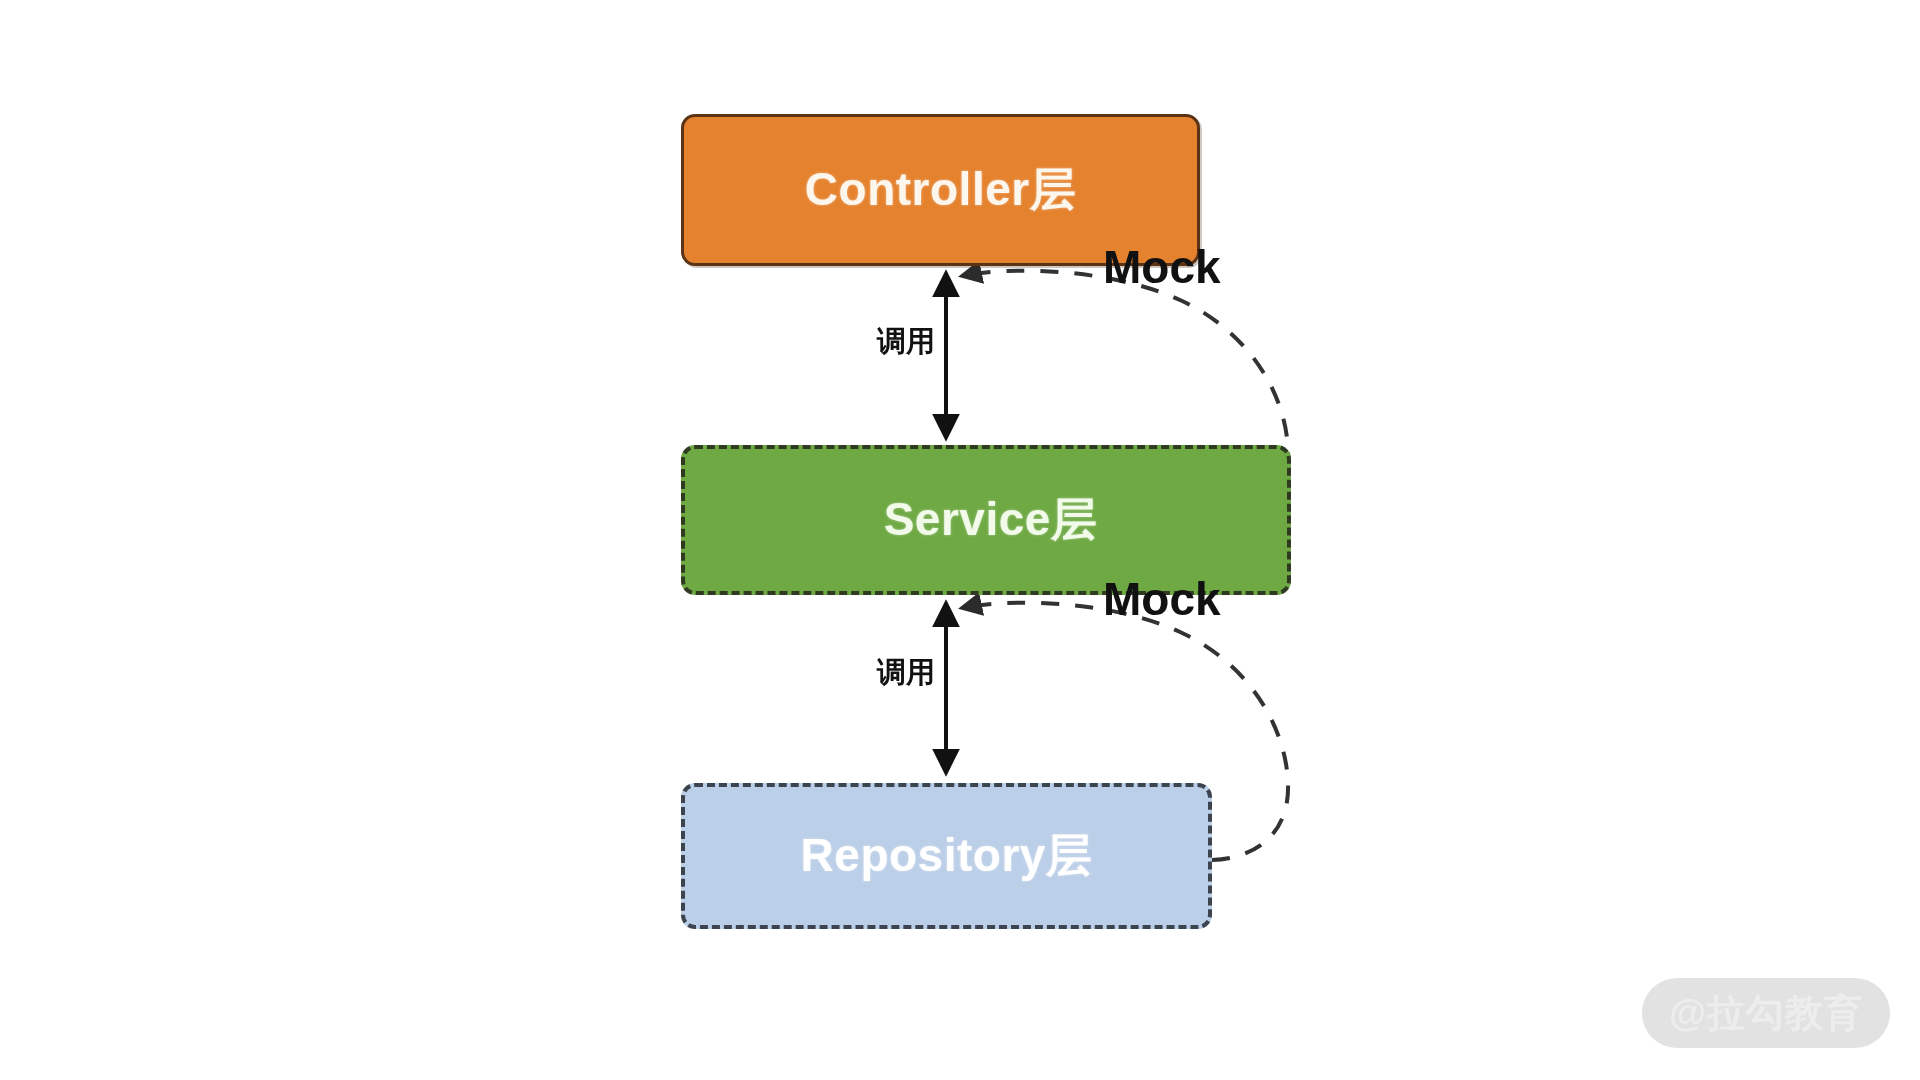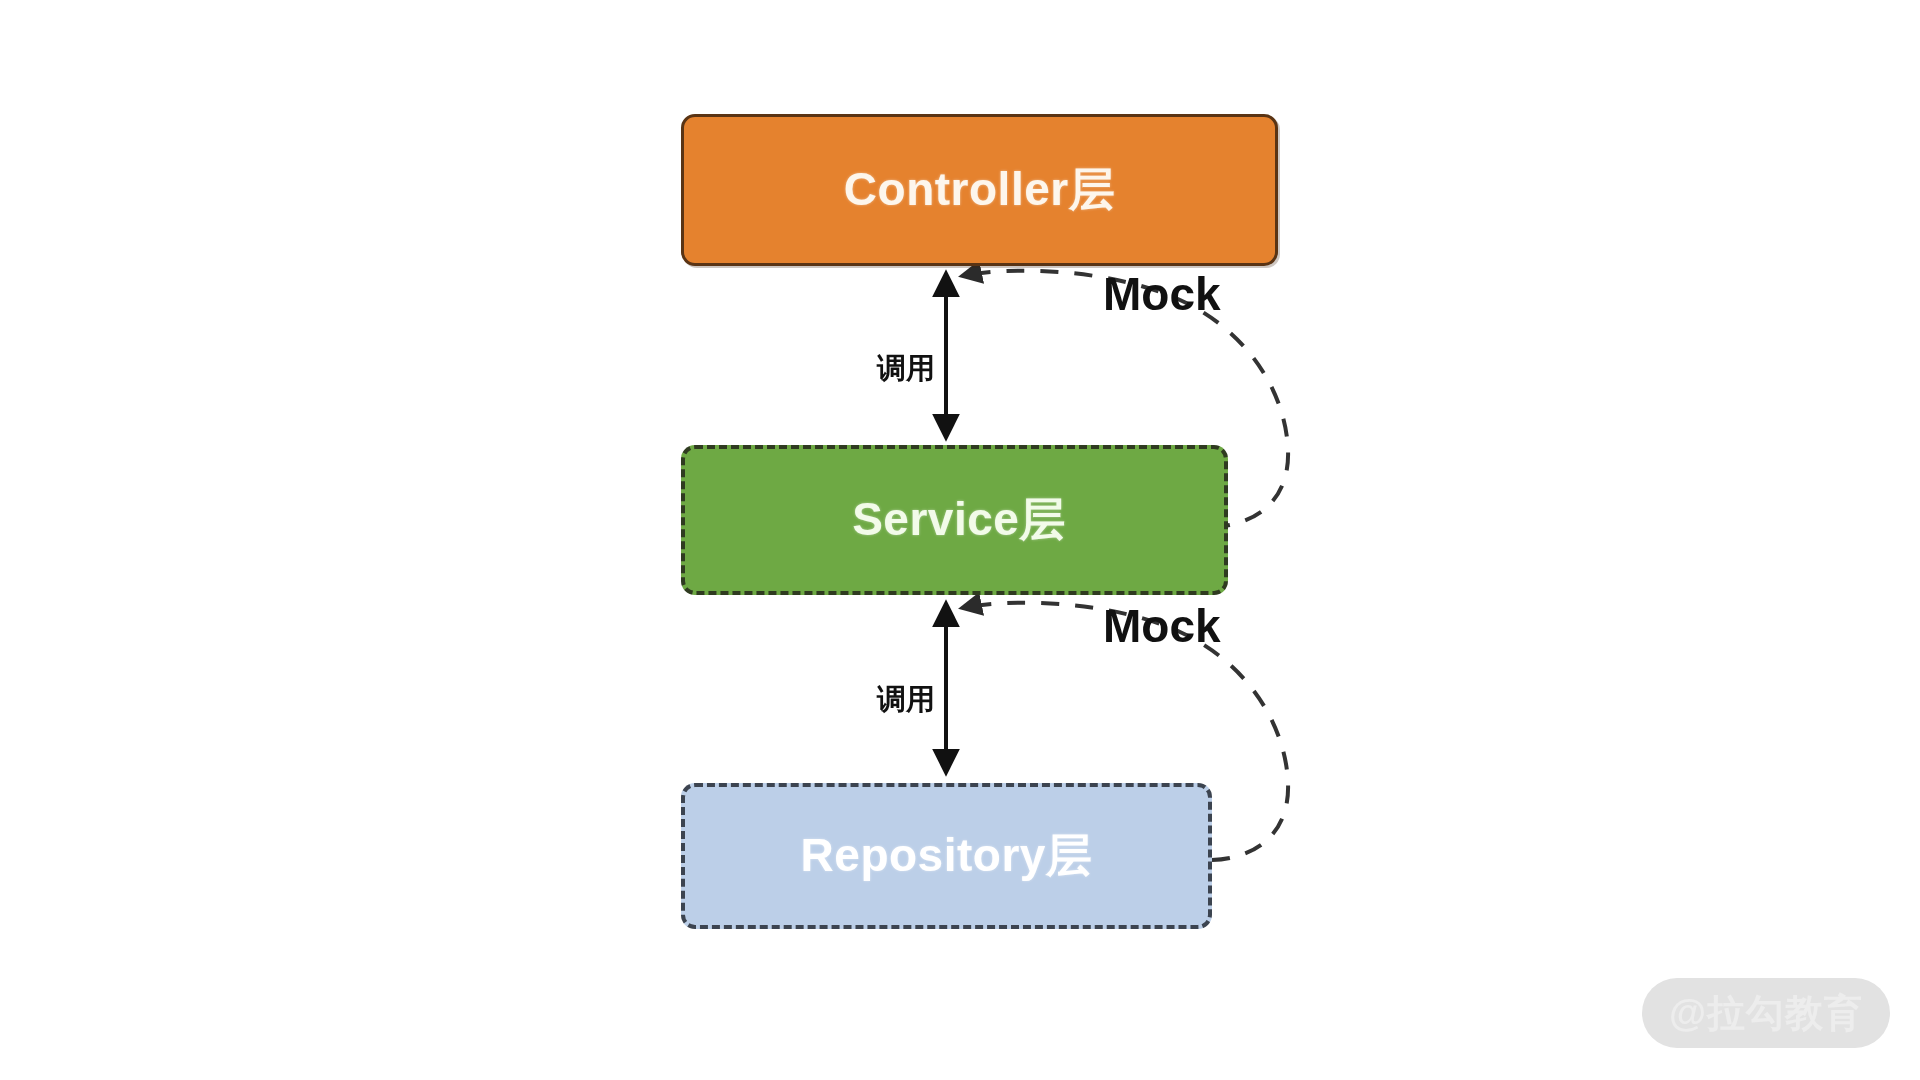--- a/index.html
+++ b/index.html
@@ -28,31 +28,31 @@
     font-weight: 600;
     letter-spacing: 0.5px;
     color: #fdf6ec;
     text-shadow: 0 0 3px rgba(255,255,255,0.45);
     user-select: none;
   }
 
   #box-controller {
     left: 681px;
     top: 114px;
-    width: 597px;
+    width: 519px;
     height: 152px;
     background: #E5822E;
     border: 3px solid #5a3414;
     box-shadow: 2px 2px 0px rgba(60,30,10,0.25);
   }
 
   #box-service {
     left: 681px;
     top: 445px;
-    width: 547px;
+    width: 610px;
     height: 150px;
     background: #6EA944;
     border: 4px dashed #2f3b20;
     color: #f2fbe9;
     padding-left: 9px;
   }
 
   #box-repository {
     left: 681px;
     top: 783px;
@@ -64,21 +64,20 @@
   }
 
   
   .edge-label {
     position: absolute;
     font-size: 40px;
     font-weight: 700;
     color: #111111;
     white-space: nowrap;
     user-select: none;
-    margin-top: 27px;
   }
   .edge-label.call-label   { font-size: 29px; }
   .edge-label.mock-label   { font-size: 46px; }
 
   #label-call-1  { left: 877px;  top: 322px; }
   #label-mock-1  { left: 1103px; top: 240px; }
   #label-call-2  { left: 877px;  top: 653px; }
   #label-mock-2  { left: 1103px; top: 572px; }
 
   

